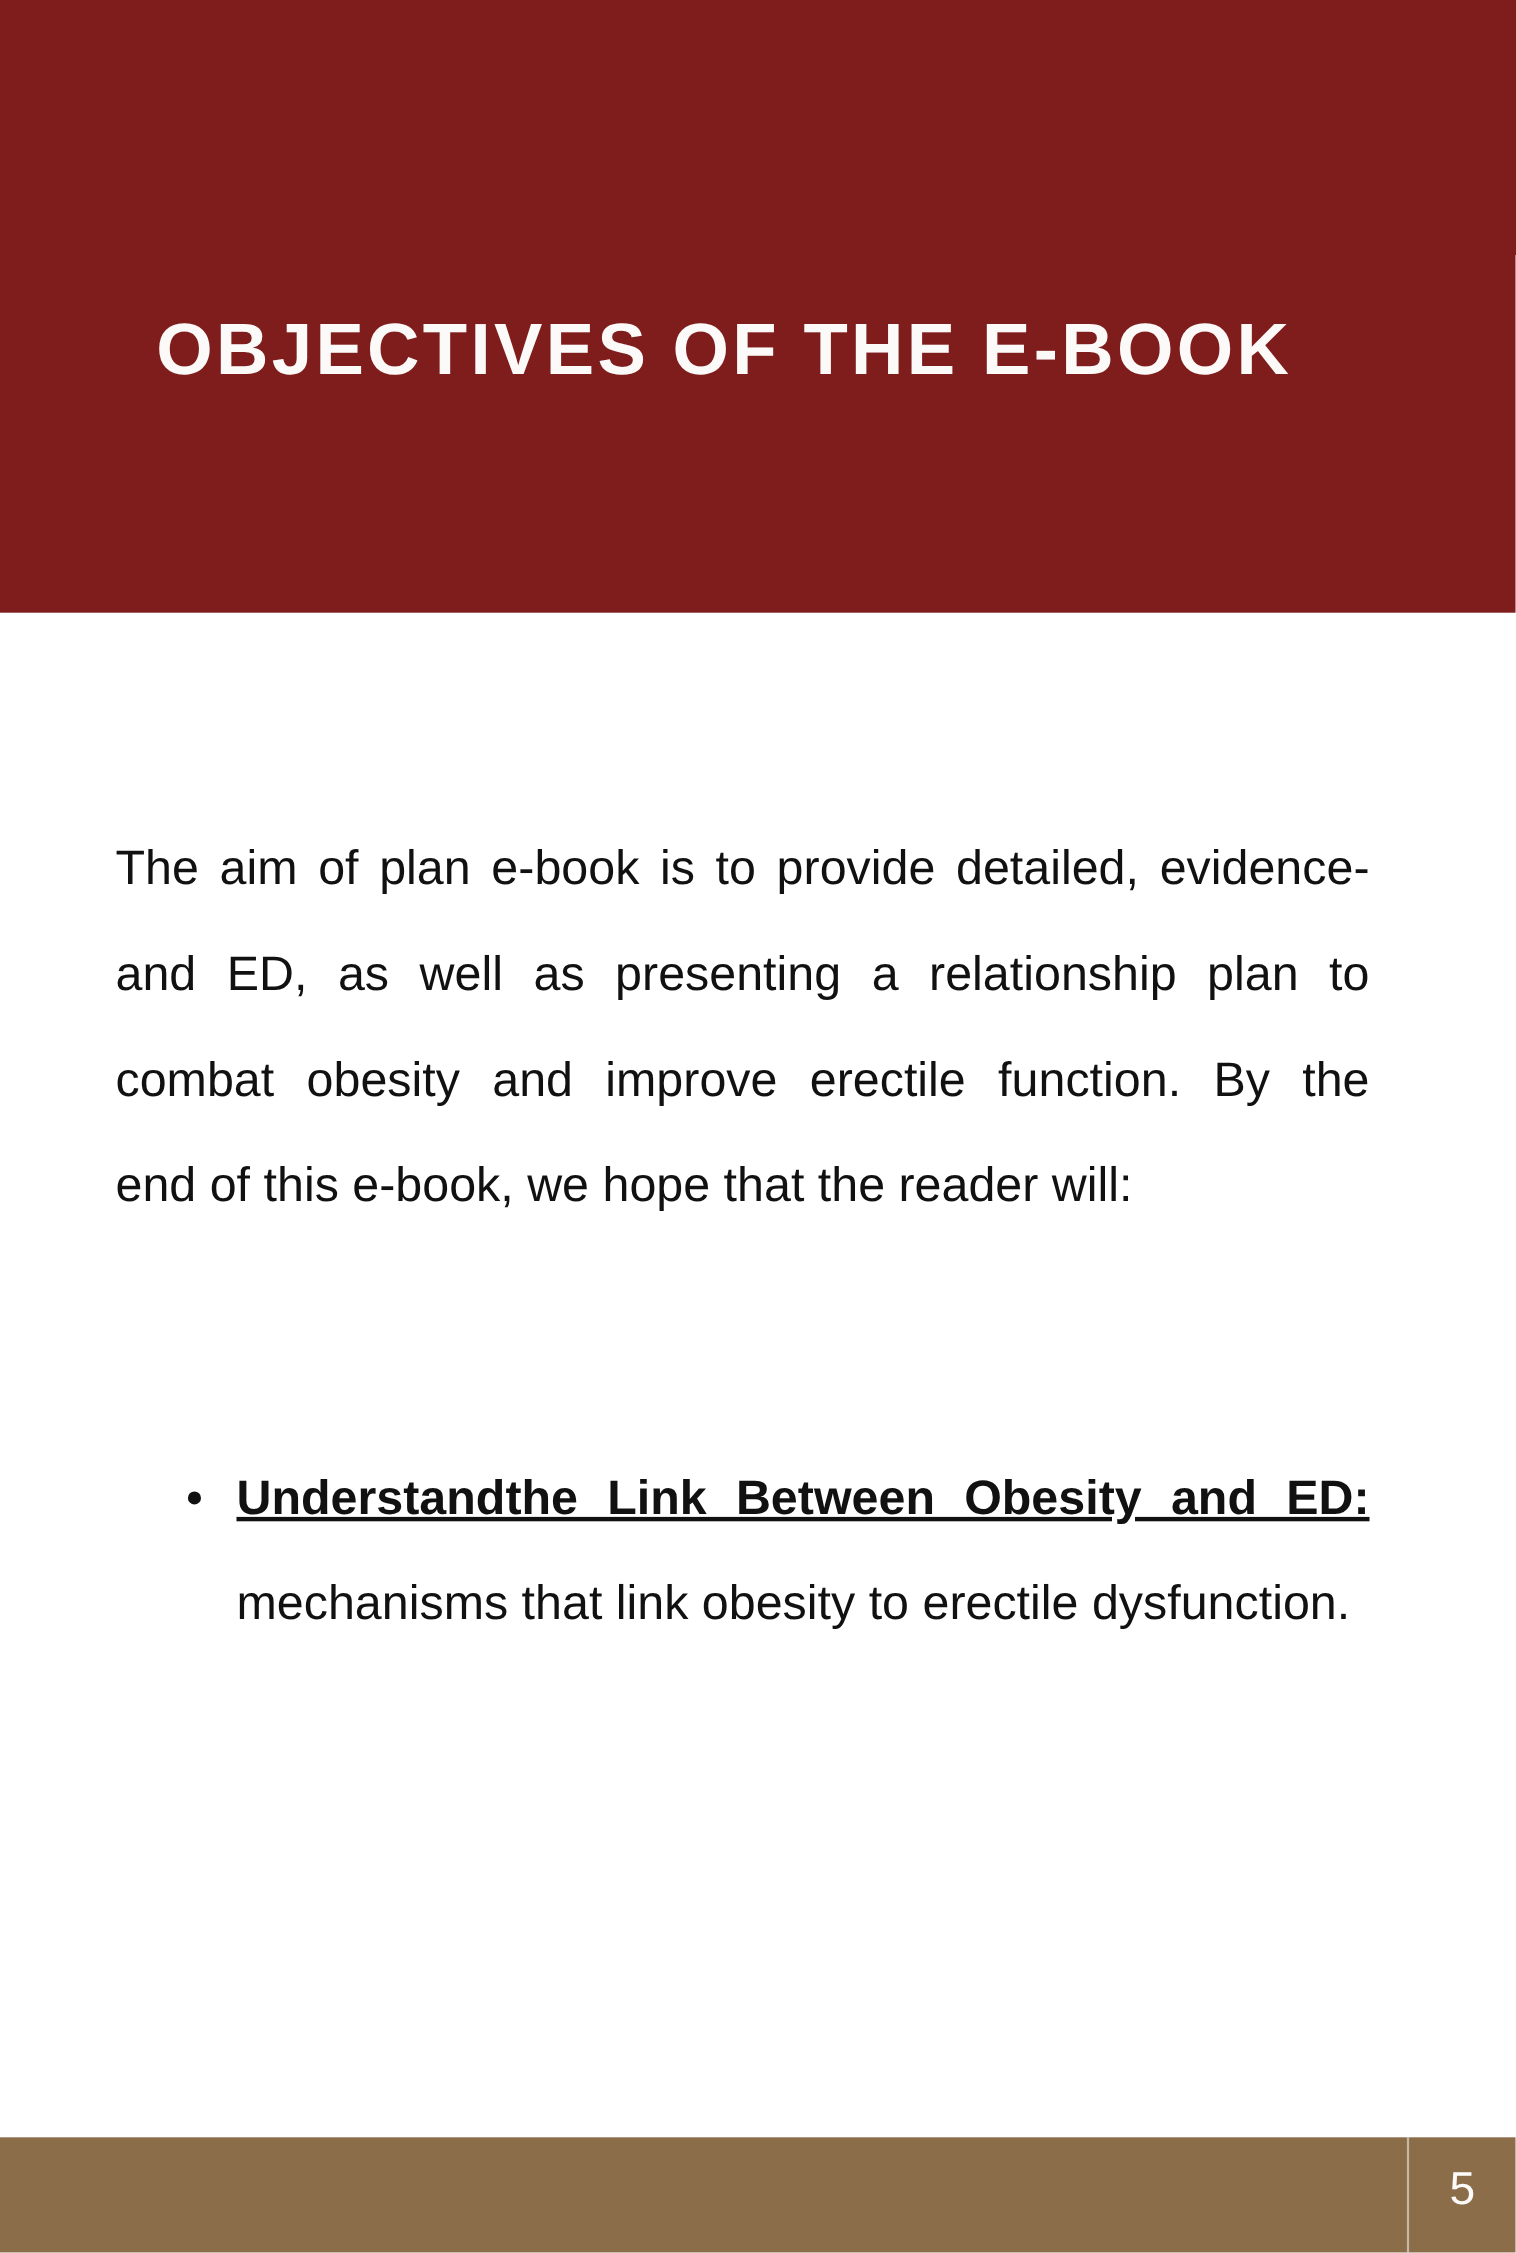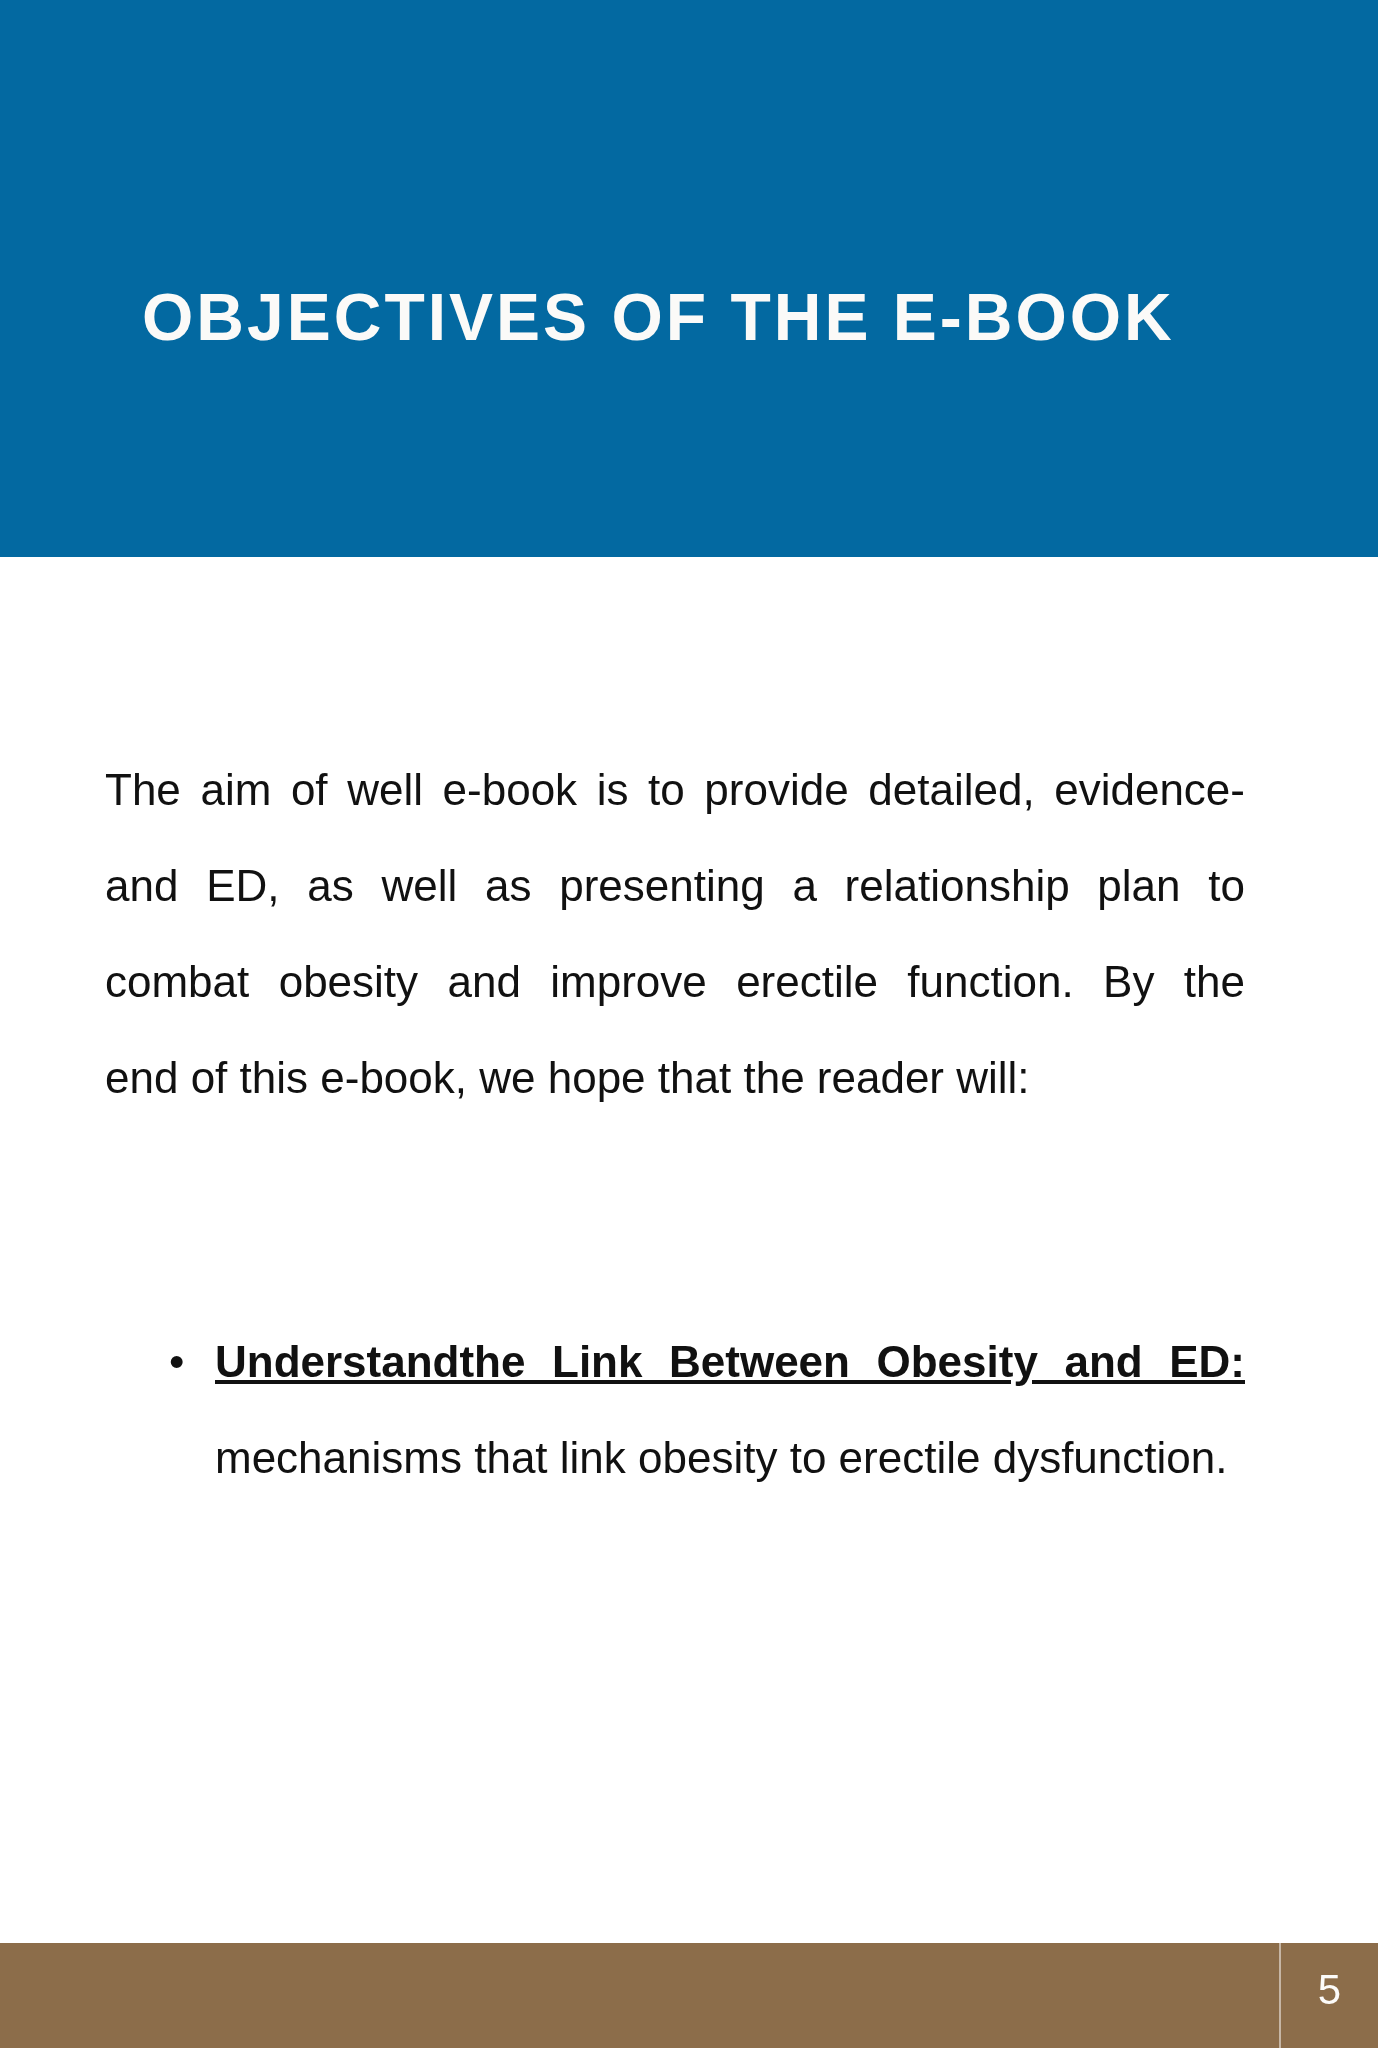--- a/index.html
+++ b/index.html
@@ -16,21 +16,21 @@
     font-family: "Liberation Sans", sans-serif;
   }
 
   
   .header-banner {
     position: absolute;
     top: 0;
     left: 0;
     width: 100%;
     height: 557px;
-    background: #0369a1;
+    background: #7f1d1d;
   }
   .page-title {
     position: absolute;
     left: 142px;
     top: 284px;
     margin: 0;
     font-size: 66px;
     line-height: 1;
     font-weight: bold;
     letter-spacing: 3px;
@@ -121,21 +121,21 @@
 <body>
 
 <div class="page">
 
   <header class="header-banner">
     <h1 class="page-title">OBJECTIVES OF THE E-BOOK</h1>
   </header>
 
   <main class="body-area">
     <div class="para">
-      <div class="jline">The aim of well e-book is to provide detailed, evidence-</div>
+      <div class="jline">The aim of plan e-book is to provide detailed, evidence-</div>
       <div class="jline">and ED, as well as presenting a relationship plan to</div>
       <div class="jline">combat obesity and improve erectile function. By the</div>
       <div class="jline last">end of this e-book, we hope that the reader will:</div>
     </div>
   </main>
 
   <section class="bullet-item">
     <span class="bullet-marker">•</span>
     <div class="bullet-text">
       <div class="jline bullet-heading">Understandthe Link Between Obesity and ED:</div>

